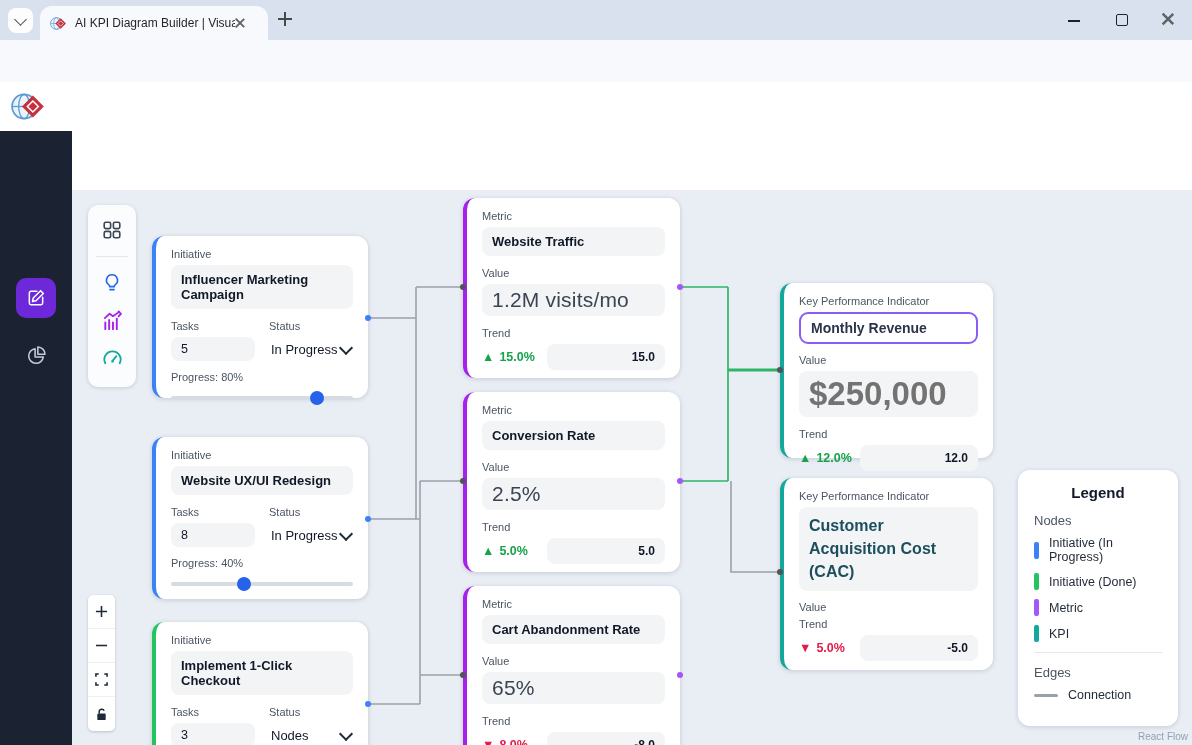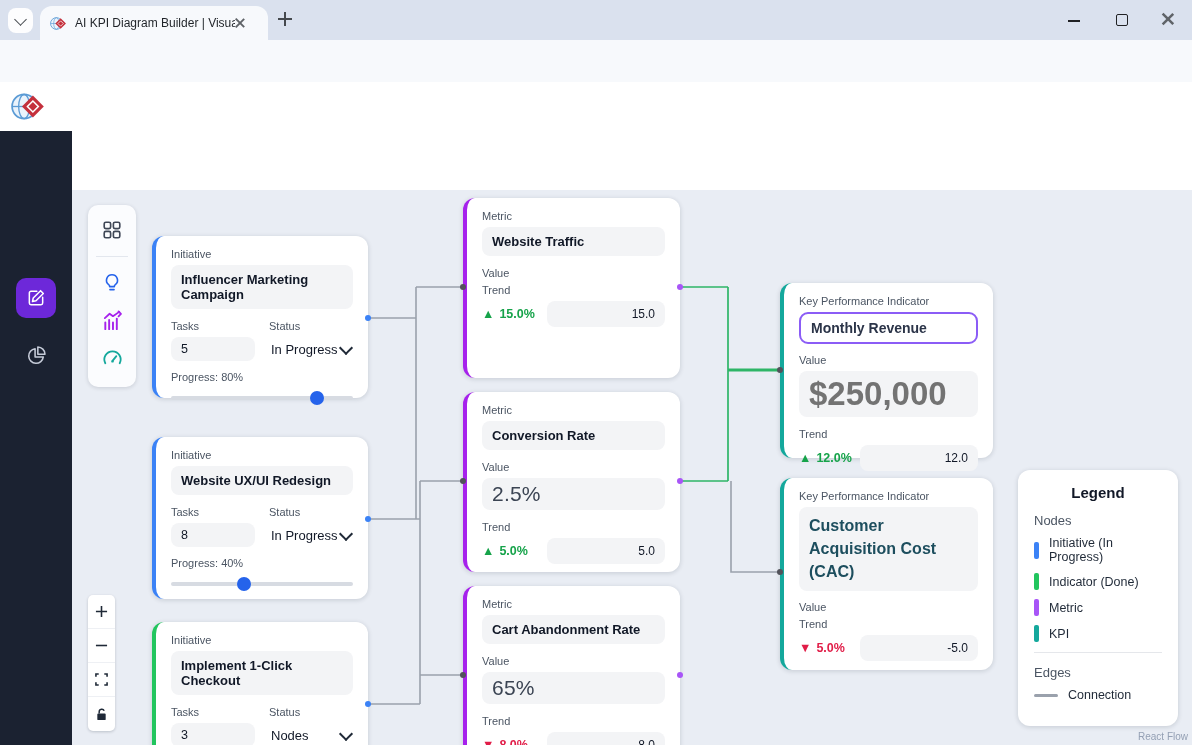--- a/index.html
+++ b/index.html
@@ -66,21 +66,21 @@
   .col{flex:1;min-width:0;}
   .tasks-f{font-size:12.5px;color:#111827;padding:5px 10px;}
   .status-f{display:flex;align-items:center;justify-content:space-between;padding:5px 2px;font-size:13px;color:#111827;}
   .chev-k{width:8px;height:8px;border-right:2px solid #1f2937;border-bottom:2px solid #1f2937;transform:rotate(45deg);margin-top:-4px;}
   .slider{position:relative;height:4px;background:#d7dbe2;border-radius:2px;margin-top:13px;}
   .thumb{position:absolute;top:50%;width:14px;height:14px;border-radius:50%;background:#2563eb;transform:translate(-50%,-50%);}
   .bigval{font-size:21px;font-weight:400;color:#3b4453;padding:4px 10px;margin-bottom:11px;letter-spacing:.2px;}
   .kpival{font-size:33px;font-weight:800;color:#737373;padding:4px 10px;margin-bottom:11px;}
   .trend-row{display:flex;align-items:center;justify-content:space-between;}
   .t-badge{font-size:12.5px;font-weight:bold;display:flex;gap:5px;align-items:center;}
-  .t-field{width:118px;text-align:right;font-size:12px;font-weight:normal;color:#111827;padding:6px 10px;box-sizing:border-box;}
+  .t-field{width:118px;text-align:right;font-size:12px;font-weight:bold;color:#111827;padding:6px 10px;box-sizing:border-box;}
   .kpi-name-focus{background:#fff;border:2px solid #8b5cf6;border-radius:9px;font-weight:bold;font-size:14px;color:#2b3448;padding:6px 10px;margin-bottom:10px;}
   .kpi-name{font-weight:bold;font-size:16px;color:#1d4e5e;margin-bottom:10px;line-height:1.45;}
   
   .legend{left:1018px;top:470px;width:160px;height:256px;background:#fff;border-radius:12px;box-shadow:0 1px 5px rgba(15,23,42,.16);padding:14px 16px;box-sizing:border-box;z-index:4;}
   .lg-title{text-align:center;font-size:15px;font-weight:bold;color:#111827;margin-bottom:12px;}
   .lg-sec{font-size:13px;color:#4b5563;margin-bottom:8px;}
   .lg-row{display:flex;align-items:center;gap:10px;margin-bottom:9px;font-size:12.5px;color:#1f2937;}
   .lg-bar{width:5px;height:17px;border-radius:2px;flex:none;}
   .lg-line{width:24px;height:3px;border-radius:2px;flex:none;}
   .lg-div{height:1px;background:#e5e7eb;margin:10px 0 12px;}
@@ -325,20 +325,21 @@
         </div>
       </div>
   </div>
 
 </div>
 
 <div class="card" style="left: 463px; top: 198px; width: 217px; height: 180px; border-left-color: rgb(166, 34, 236);">
   <div class="lbl">Metric</div>
   <div class="field name">Website Traffic</div>
   <div class="lbl">Value</div>
+  <div class="field bigval">1.2M visits/mo</div>
   <div class="lbl">Trend</div>
   <div class="trend-row">
     <span class="t-badge" style="color: rgb(22, 163, 74);">
         <span>▲</span>
         <span>15.0%</span>
       </span>
     <span class="field t-field">15.0</span>
   </div>
 </div>
 
@@ -403,21 +404,21 @@
 
 <div class="abs legend">
   <div class="lg-title">Legend</div>
   <div class="lg-sec">Nodes</div>
   <div class="lg-row">
       <span class="lg-bar" style="background-color: rgb(59, 130, 246);"></span>
       <span>Initiative (In Progress)</span>
     </div>
   <div class="lg-row">
       <span class="lg-bar" style="background-color: rgb(34, 197, 94);"></span>
-      <span>Indicator (Done)</span>
+      <span>Initiative (Done)</span>
     </div>
   <div class="lg-row">
       <span class="lg-bar" style="background-color: rgb(168, 85, 247);"></span>
       <span>Metric</span>
     </div>
   <div class="lg-row">
       <span class="lg-bar" style="background-color: rgb(20, 168, 156);"></span>
       <span>KPI</span>
     </div>
   <div class="lg-div"></div>

